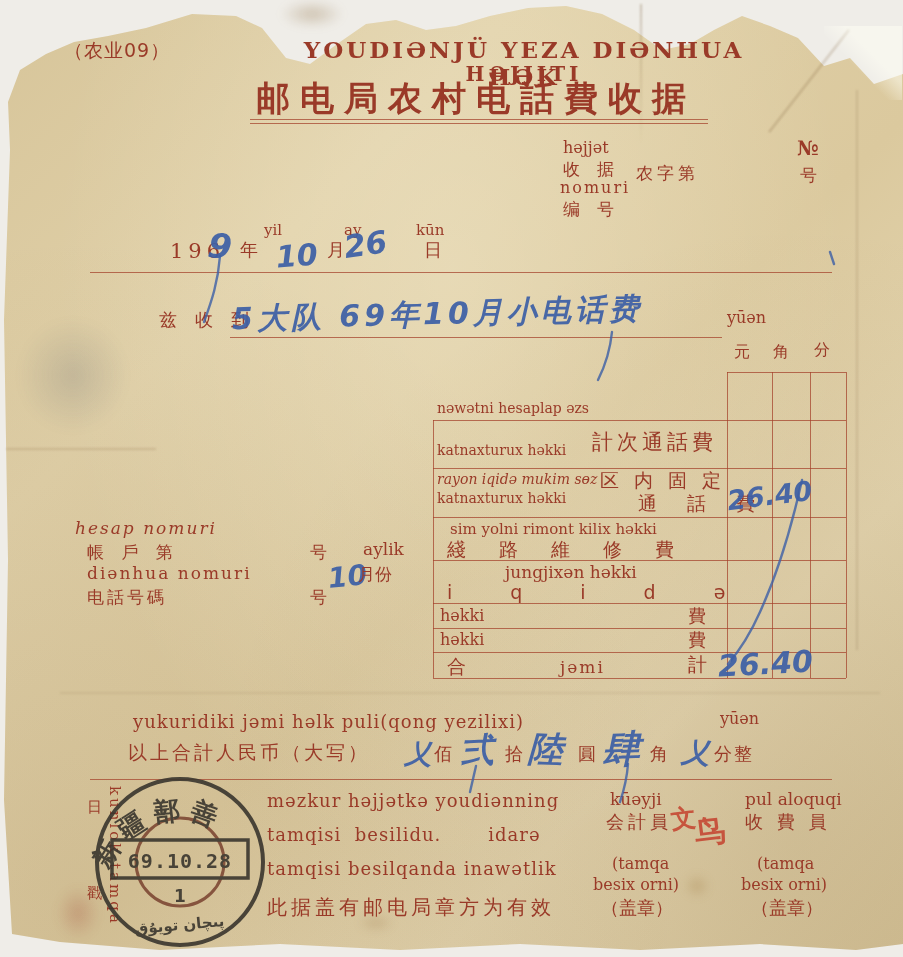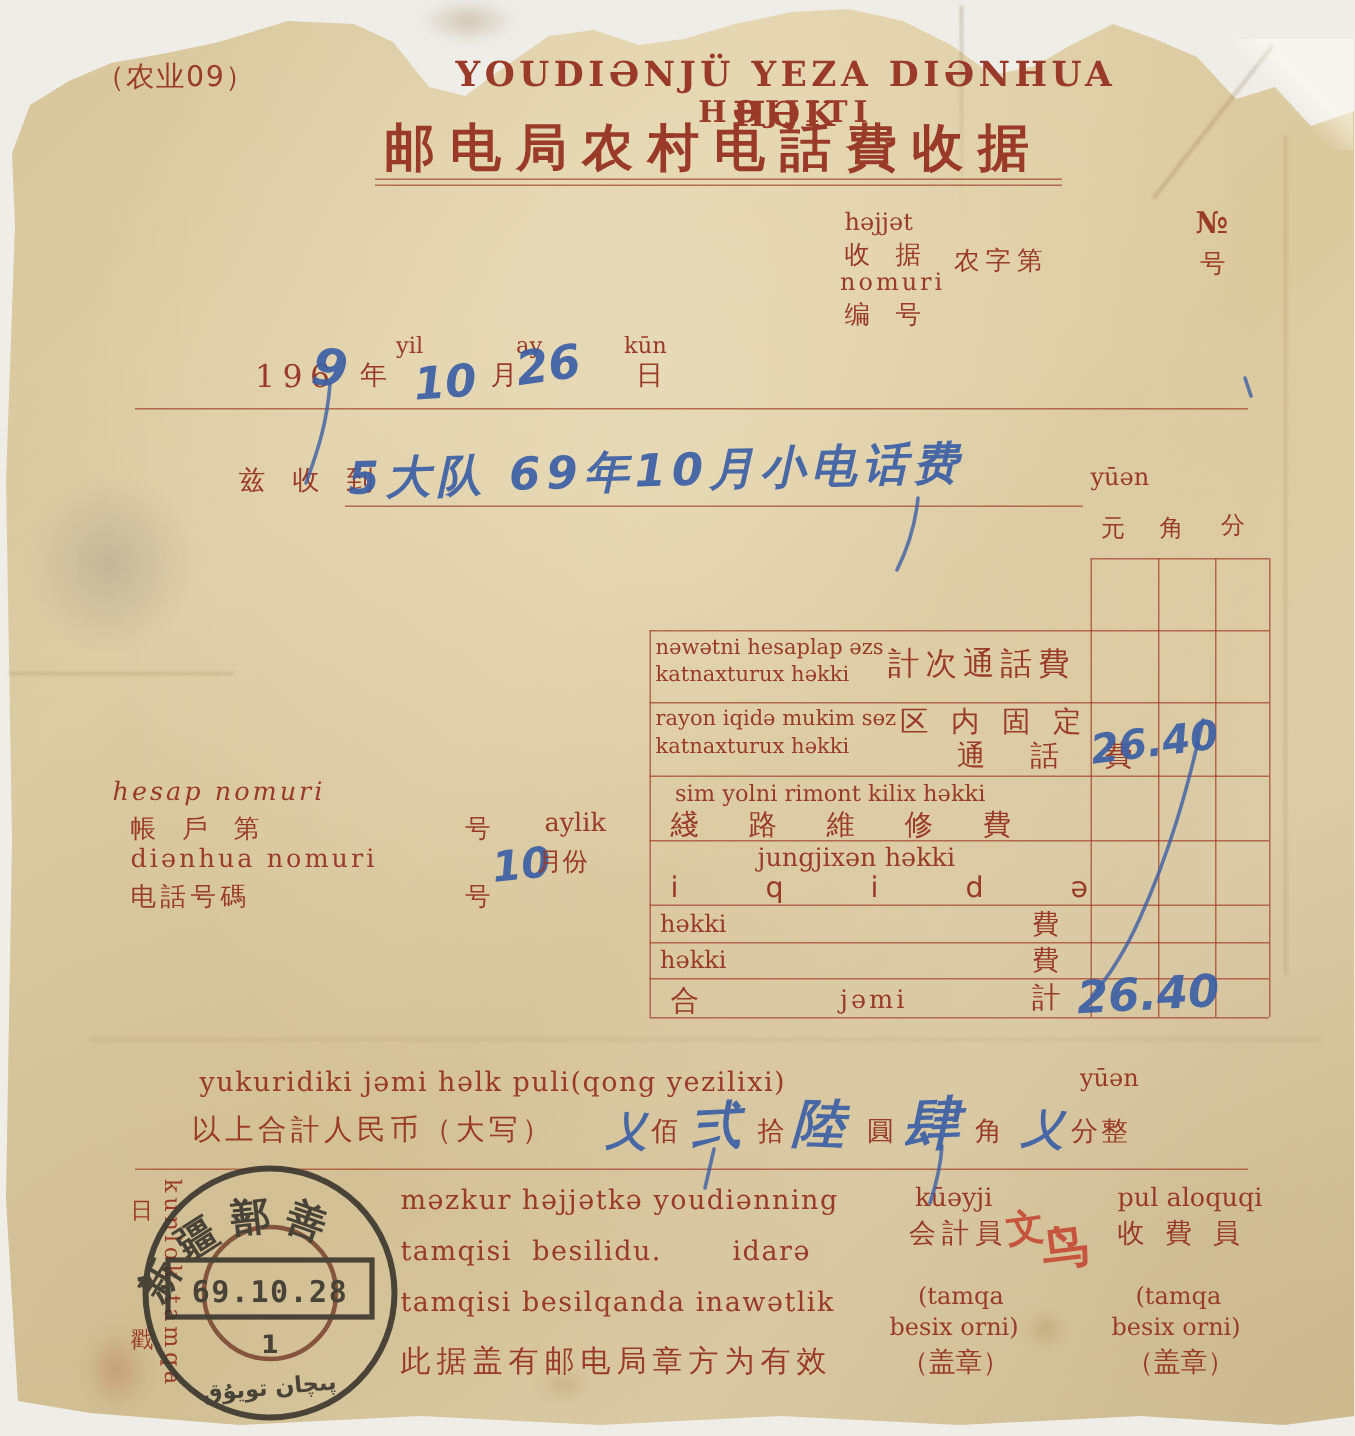--- a/index.html
+++ b/index.html
@@ -95,25 +95,25 @@
   <div class="abs rline" style="left:433px;top:603px;width:413px;"></div>
   <div class="abs rline" style="left:433px;top:628px;width:413px;"></div>
   <div class="abs rline" style="left:433px;top:652px;width:413px;"></div>
   <div class="abs rline" style="left:433px;top:678px;width:413px;"></div>
   <div class="abs vline" style="left:433px;top:420px;height:258px;"></div>
   <div class="abs vline" style="left:727px;top:372px;height:306px;"></div>
   <div class="abs vline" style="left:772px;top:372px;height:306px;"></div>
   <div class="abs vline" style="left:810px;top:372px;height:306px;"></div>
   <div class="abs vline" style="left:846px;top:372px;height:306px;"></div>
 
-  <div class="abs red lat" style="left:437px;top:424px;font-size:14px;">nəwətni hesaplap əzs</div>
+  <div class="abs red lat" style="left:437px;top:400px;font-size:14px;">nəwətni hesaplap əzs</div>
   <div class="abs red lat" style="left:437px;top:442px;font-size:14px;">katnaxturux həkki</div>
   <div class="abs red cjk nowrap" style="left:592px;top:428px;font-size:21px;letter-spacing:4px;">計次通話費</div>
 
-  <div class="abs red lat" style="left:437px;top:471px;font-size:14px;">rayon iqidə mukim sɵz</div>
+  <div class="abs red lat" style="left:437px;top:471px;font-size:14px;font-style:italic;">rayon iqidə mukim sɵz</div>
   <div class="abs red lat" style="left:437px;top:490px;font-size:14px;">katnaxturux həkki</div>
   <div class="abs red cjk nowrap" style="left:600px;top:468px;font-size:19px;letter-spacing:15px;">区内固定</div>
   <div class="abs red cjk nowrap" style="left:600px;top:491px;font-size:19px;letter-spacing:30px;margin-left:38px;">通話費</div>
 
   <div class="abs red lat" style="left:450px;top:520px;font-size:15px;">sim yolni rimont kilix həkki</div>
   <div class="abs red cjk nowrap" style="left:447px;top:537px;font-size:19px;letter-spacing:33px;">綫路維修費</div>
 
   <div class="abs red lat" style="left:505px;top:562px;font-size:17px;">jungjixən həkki</div>
   <div class="abs red cjk nowrap" style="left:447px;top:581px;font-size:19px;letter-spacing:58px;">iqidə</div>
 

